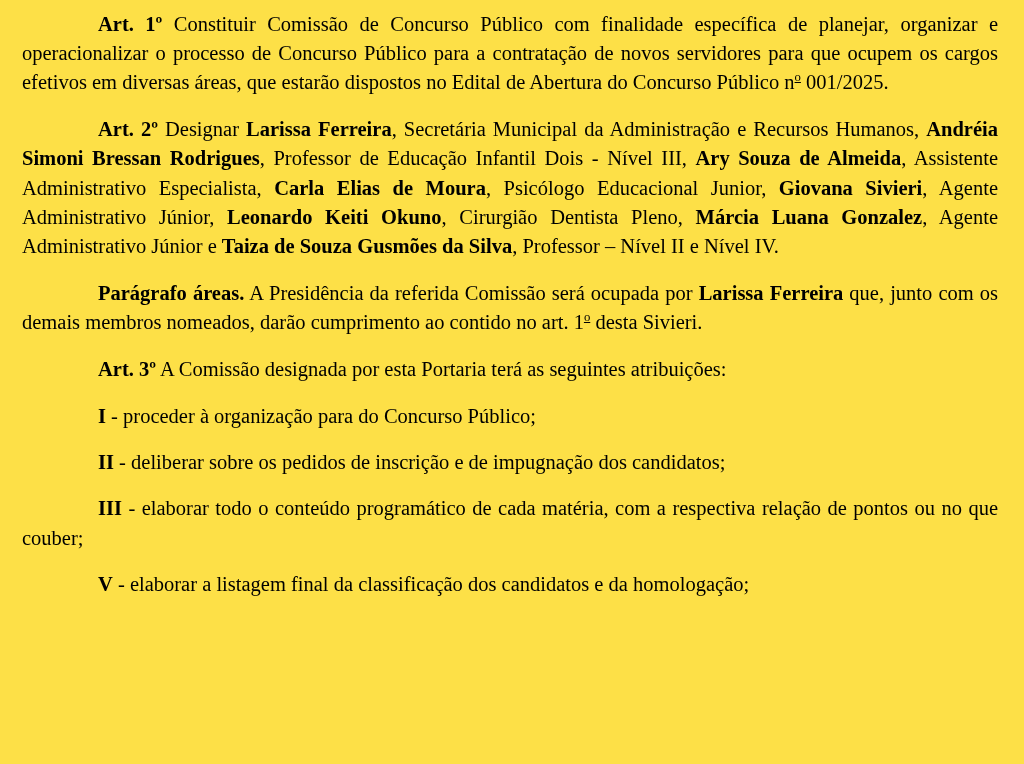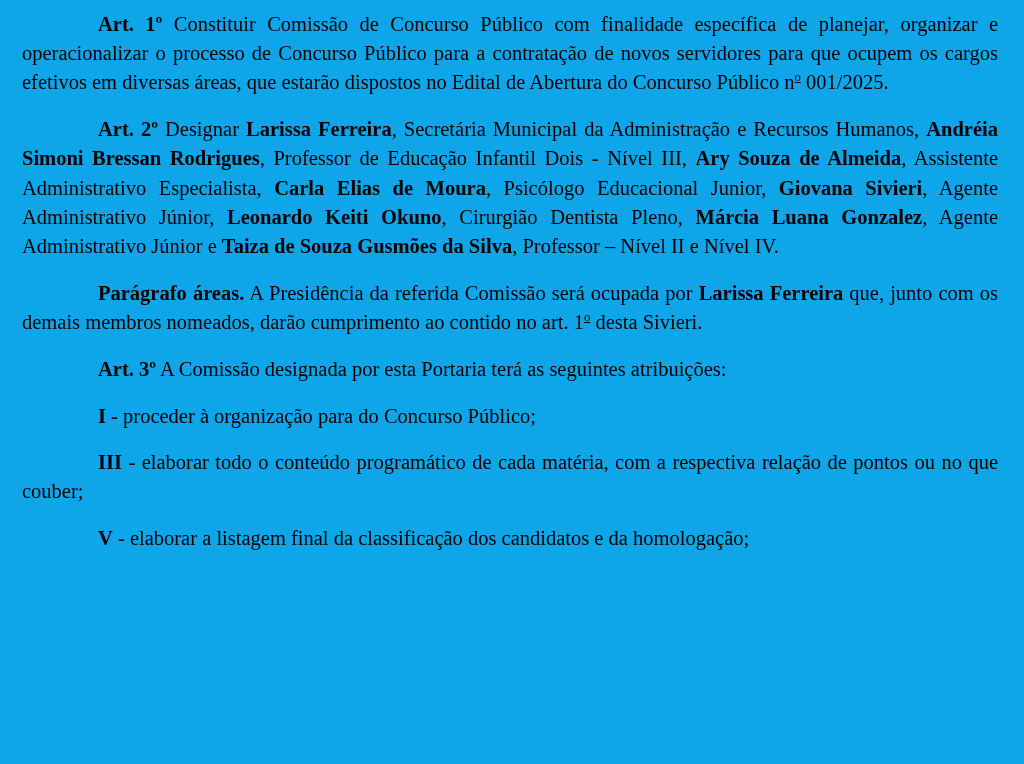--- a/index.html
+++ b/index.html
@@ -12,21 +12,21 @@
     height: 764px;
     font-family: "Liberation Serif", "DejaVu Serif", serif;
     color: #000000;
     overflow: hidden;
   }
   .page {
     width: 1024px;
     height: 764px;
     box-sizing: border-box;
     padding: 10px 26px 0 22px;
-    background: #0ea5e9;
+    background: #fde047;
   }
   .para {
     text-align: justify;
     font-size: 20.5px;
     line-height: 1.42;
     margin: 0 0 18px 0;
     text-indent: 0;
     hyphens: none;
   }
   .para.indent {
@@ -64,20 +64,23 @@
   </p>
 
   <p class="para indent">
     <b>Art. 3º</b><span> A Comissão designada por esta Portaria terá as seguintes atribuições:</span>
   </p>
 
   <p class="para item">
     <b>I</b><span> - proceder à organização para do Concurso Público;</span>
   </p>
 
+  <p class="para item">
+    <b>II</b><span> - deliberar sobre os pedidos de inscrição e de impugnação dos candidatos;</span>
+  </p>
 
   <p class="para item">
     <b>III</b><span> - elaborar todo o conteúdo programático de cada matéria, com a respectiva relação de pontos ou no que couber;</span>
   </p>
 
 
   <p class="para item last">
     <b>V</b><span> - elaborar a listagem final da classificação dos candidatos e da homologação;</span>
   </p>
 

